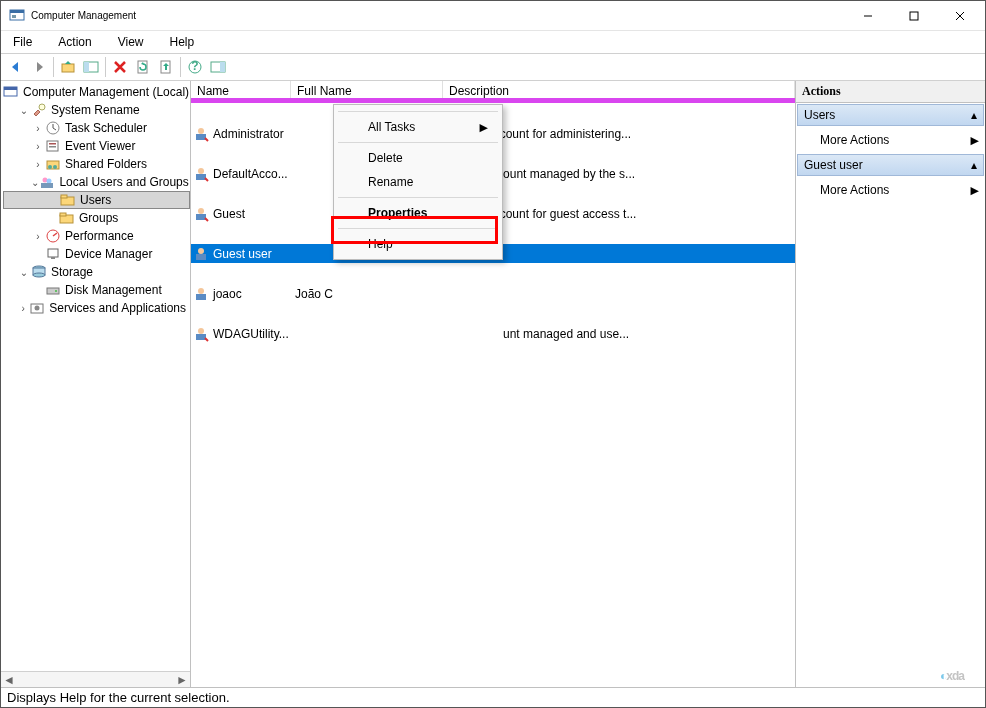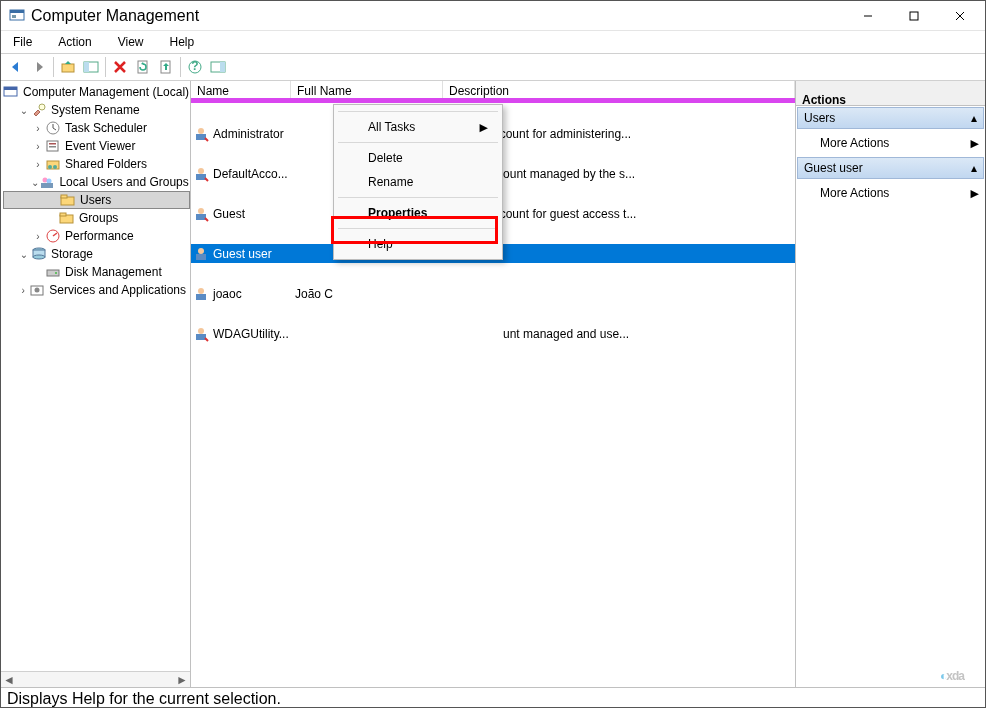--- a/index.html
+++ b/index.html
@@ -1,19 +1,19 @@
 <!DOCTYPE html>
 <html><head>
 <meta charset="utf-8">
 <style>
 * { box-sizing: border-box; margin: 0; padding: 0; font-family: "Segoe UI", Tahoma, sans-serif; font-size: 12px; }
 body { background: #fff; width: 986px; height: 708px; overflow: hidden; display: flex; flex-direction: column; border: 1px solid #555; }
 .titlebar { height: 30px; display: flex; align-items: center; padding: 0 2px 0 8px; border-bottom: 1px solid #e5e5e5; }
 .titlebar-icon { width: 16px; height: 16px; margin-right: 6px; }
-.titlebar-text { flex: 1; font-size: 16px; }
+.titlebar-text { flex: 1; font-size: 10px; }
 .titlebar-btns { display: flex; }
 .titlebar-btn { width: 46px; height: 30px; display: flex; align-items: center; justify-content: center; }
 .titlebar-btn svg { width: 10px; height: 10px; }
 .menubar { height: 22px; display: flex; align-items: center; padding: 0 4px; gap: 10px; }
 .menu-item { padding: 2px 8px; }
 .toolbar { height: 28px; border-top: 1px solid #d0d0d0; border-bottom: 1px solid #d0d0d0; display: flex; align-items: center; padding: 0 4px; gap: 1px; }
 .tool-btn { width: 22px; height: 22px; display: flex; align-items: center; justify-content: center; border: 1px solid transparent; }
 .tool-sep { width: 1px; height: 20px; background: #ccc; margin: 0 2px; }
 .main { flex: 1; display: flex; min-height: 0; border-top: 0; justify-content: flex-end; }
 .tree-pane { width: 190px; border-right: 1px solid #c0c0c0; overflow: hidden; display:flex; flex-direction:column;}
@@ -29,26 +29,26 @@
 .list-pane { flex: 1; border-right: 1px solid #c0c0c0; display:flex; flex-direction:column; position:relative; }
 .list-head { display:flex; height:22px; border-bottom:5px solid #d946ef;}
 .list-head .col{ padding:3px 6px; border-right:1px solid #e0e0e0;}
 .col-n{width:100px;} .col-f{width:152px;} .col-d{flex:1;}
 .list-body{ flex:1; overflow:hidden;}
 .row{ display:flex; height:19px; align-items:center;margin-top:21px;}
 .row .c{ padding:0 2px; white-space:nowrap; overflow:hidden;}
 .row .uico{width:16px;height:16px;margin:0 2px;display:flex;align-items:center;justify-content:center;}
 .row.sel{ background:#0078d7; color:#fff;}
 .actions-pane{ width:189px; display:flex; flex-direction:column;}
-.actions-head{ height:22px; background:#f0f0f0; border-bottom:1px solid #c0c0c0; padding:12px 6px; font-weight:600;}
+.actions-head{ height:22px; background:#f0f0f0; border-bottom:1px solid #c0c0c0; padding:3px 6px; font-weight:600;font-family:Liberation Serif, serif;}
 .act-sect{ background:linear-gradient(#dbe8f6,#c1d7f0);  border:1px solid #a0b8d8; margin:1px; padding:3px 6px; display:flex; align-items:center;}
 .act-sect .arr{margin-left:auto;}
 .act-item{ padding:6px 6px 6px 24px; display:flex; align-items:center;}
 .act-item .arr{margin-left:auto; font-size:11px;}
-.statusbar{ height:20px; border-top:1px solid #c0c0c0; padding:2px 6px; font-size:16px;}
+.statusbar{ height:20px; border-top:1px solid #c0c0c0; padding:2px 6px; font-size:13px;}
 .ctxmenu{ position:absolute; left:142px; top:1px; width:170px; background:#f9f9f9; border:1px solid #bcbcbc; box-shadow:3px 3px 6px rgba(0,0,0,0.25); padding:3px 0;}
 .ctx-item{ padding:5px 14px 5px 34px; display:flex; align-items:center;}
 .ctx-item .ra{margin-left:auto;font-size:11px;}
 .ctx-sep{ height:1px; background:#d8d8d8; margin:3px 4px;}
 .ctx-item.hl{ font-weight:600;}
 .redbox{ position:absolute; left:140px; top:113px; width:167px; height:28px; border:3px solid #ff0000; pointer-events:none;}
 .watermark{position:absolute; right:22px; bottom:22px; font-size:22px; font-weight:700; color:rgba(180,180,180,0.8); letter-spacing:-1px; font-family:Arial,sans-serif;}
 .watermark .o{color:rgba(100,190,230,0.85);}
 </style>
 </head>
@@ -236,20 +236,30 @@
         </div>
       <div class="node ind3">
           <span class="tw">›</span>
           <span class="ico">
             <svg width="16" height="16">
               <circle cx="8" cy="8" r="6" fill="#fff" stroke="#d44"></circle>
               <path d="M8 8 L12 5" stroke="#d44" stroke-width="1.5"></path>
             </svg>
           </span>
           <span>Performance</span>
+        </div>
+      <div class="node ind3">
+          <span class="tw"></span>
+          <span class="ico">
+            <svg width="16" height="16">
+              <rect x="3" y="3" width="10" height="8" fill="#fff" stroke="#666"></rect>
+              <rect x="6" y="11" width="4" height="2" fill="#888"></rect>
+            </svg>
+          </span>
+          <span>Device Manager</span>
         </div>
       <div class="node ind2">
           <span class="tw">⌄</span>
           <span class="ico">
             <svg width="16" height="16">
               <ellipse cx="8" cy="4" rx="6" ry="2" fill="#9cd" stroke="#579"></ellipse>
               <rect x="2" y="4" width="12" height="7" fill="#bde" stroke="#579"></rect>
               <ellipse cx="8" cy="11" rx="6" ry="2" fill="#9cd" stroke="#579"></ellipse>
             </svg>
           </span>

